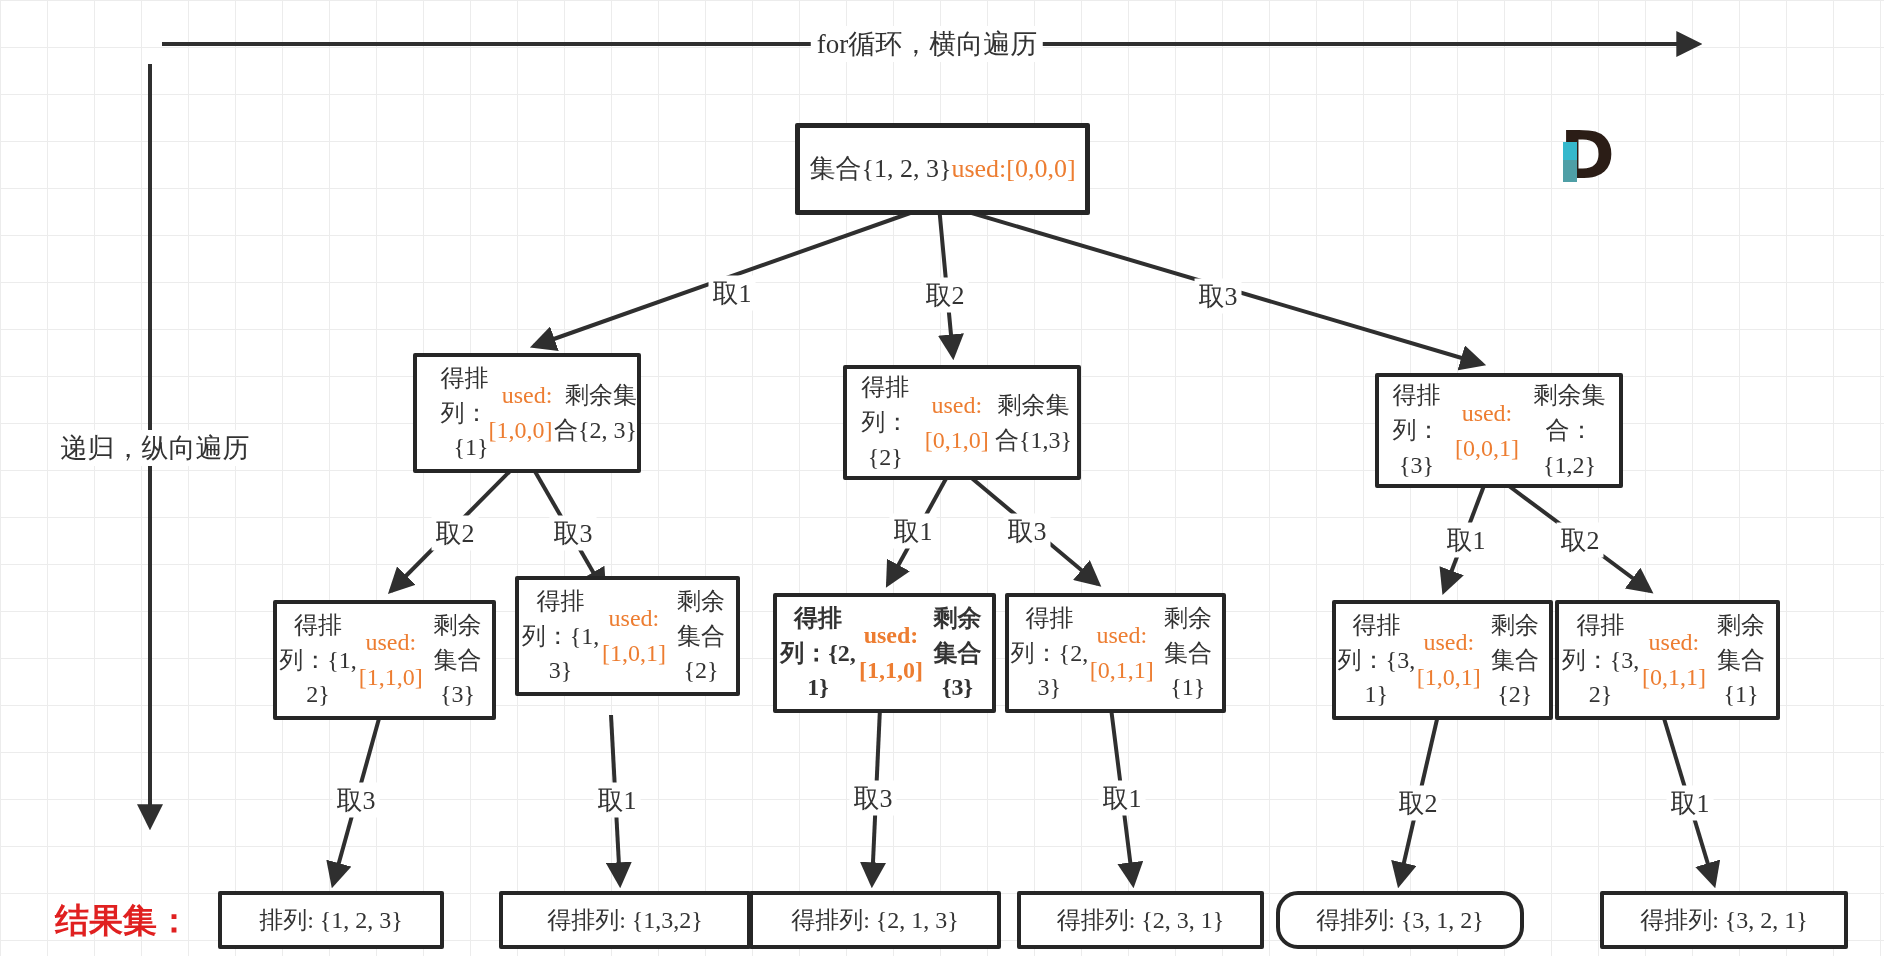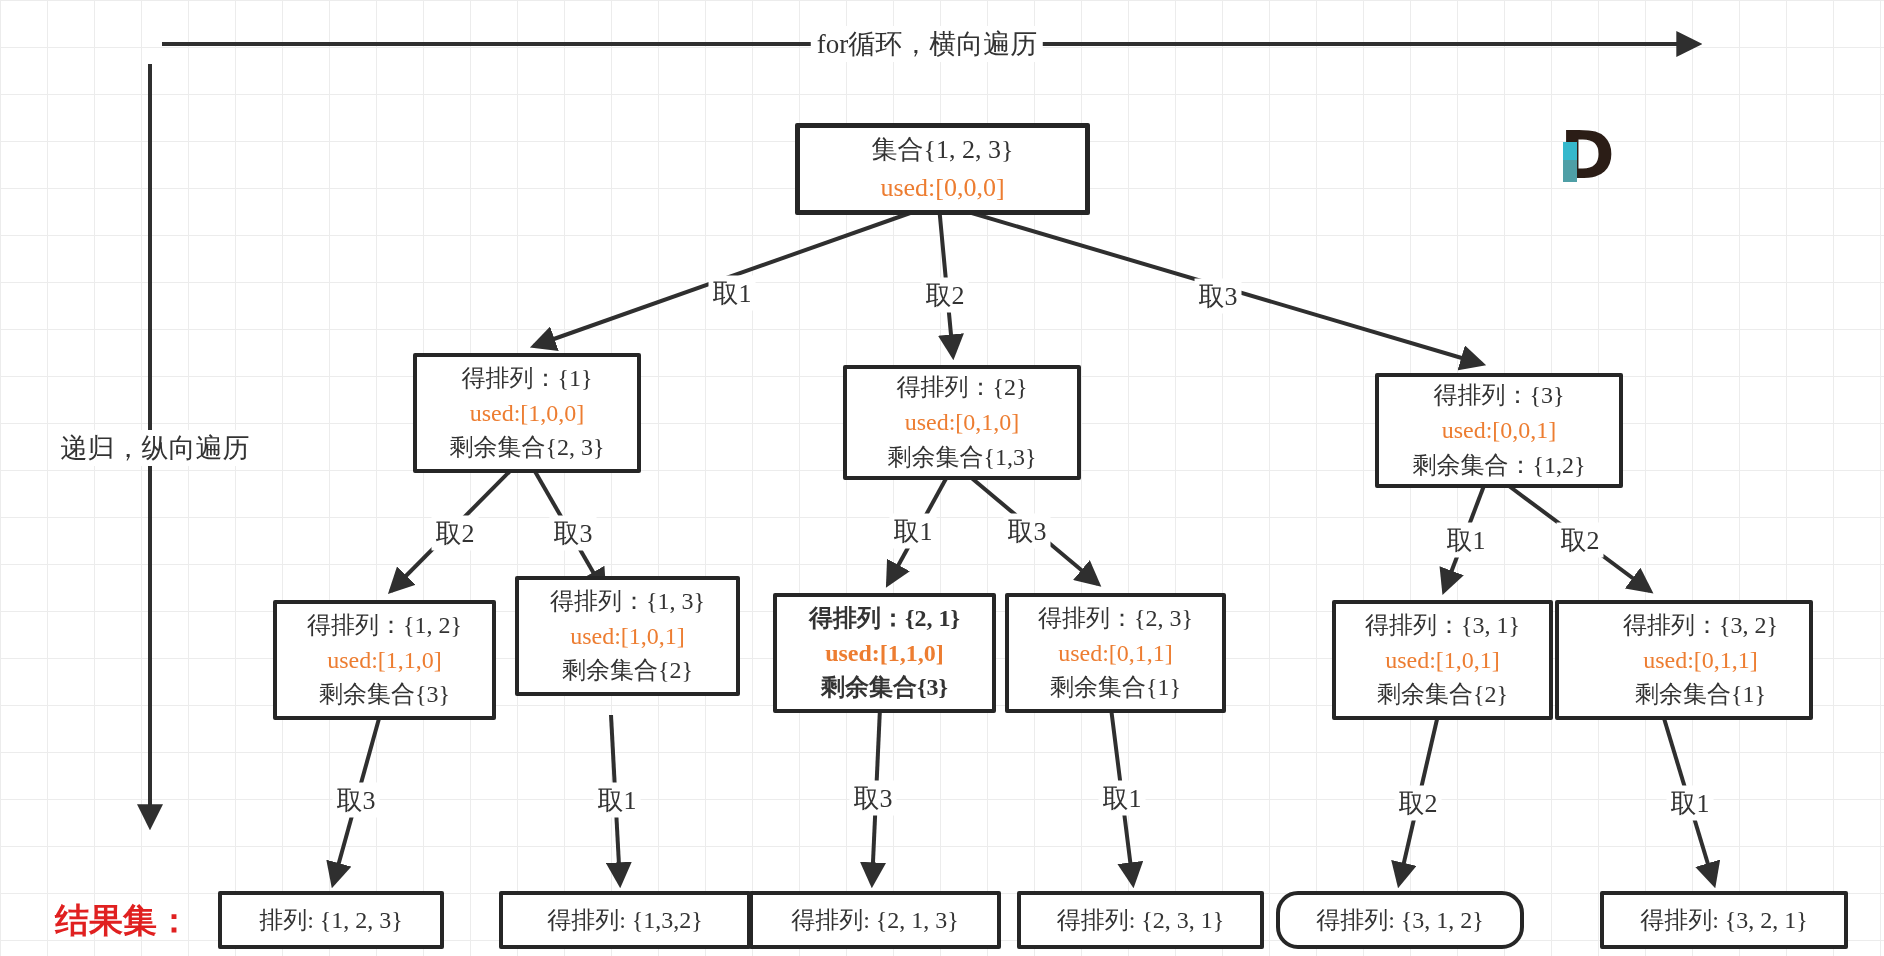--- a/index.html
+++ b/index.html
@@ -11,21 +11,21 @@
       linear-gradient(to bottom, #ececec 1px, transparent 1px);
     background-size:47px 47px;
     font-family:"Liberation Serif","DejaVu Serif",serif;
     color:#333;
   }
   svg.wires{position:absolute;left:0;top:0;z-index:1;}
   svg.wires line{stroke:var(--ink,#2f2f2f);stroke-width:4;}
   .node{
     position:absolute;z-index:3;background:#fff;
     border:4px solid #262626;border-radius:2px;
-    display:flex;flex-direction:column;align-items:center;justify-content:center;
+    display:flex;flex-direction:row;align-items:center;justify-content:center;
     text-align:center;line-height:1.45;font-size:24px;
   }
   .node.root{border-width:5px;font-size:26px;}
   .node .used{color:var(--used-color,#ed7d31);font-family:"Liberation Serif",serif;}
   .elabel{
     position:absolute;z-index:4;transform:translate(-50%,-50%);
     background:#fff;padding:0 4px;font-size:26px;white-space:nowrap;
   }
   .axis-label{
     position:absolute;z-index:4;transform:translate(-50%,-50%);
@@ -138,21 +138,21 @@
   <div class="node" style="left:1005px;top:593px;width:213px;height:112px;">
     <div>得排列：{2, 3}</div>
     <div class="used">used:[0,1,1]</div>
     <div>剩余集合{1}</div>
   </div>
   <div class="node" style="left:1332px;top:600px;width:213px;height:112px;">
     <div>得排列：{3, 1}</div>
     <div class="used">used:[1,0,1]</div>
     <div>剩余集合{2}</div>
   </div>
-  <div class="node" style="left:1555px;top:600px;width:217px;height:112px;padding-left:33px;">
+  <div class="node" style="left:1555px;top:600px;width:217px;height:112px;">
     <div>得排列：{3, 2}</div>
     <div class="used">used:[0,1,1]</div>
     <div>剩余集合{1}</div>
   </div>
 
   <div class="node" style="left:218px;top:891px;width:218px;height:50px;">
     <div>排列: {1, 2, 3}</div>
   </div>
   <div class="node" style="left:499px;top:891px;width:244px;height:50px;">
     <div>得排列: {1,3,2}</div>

